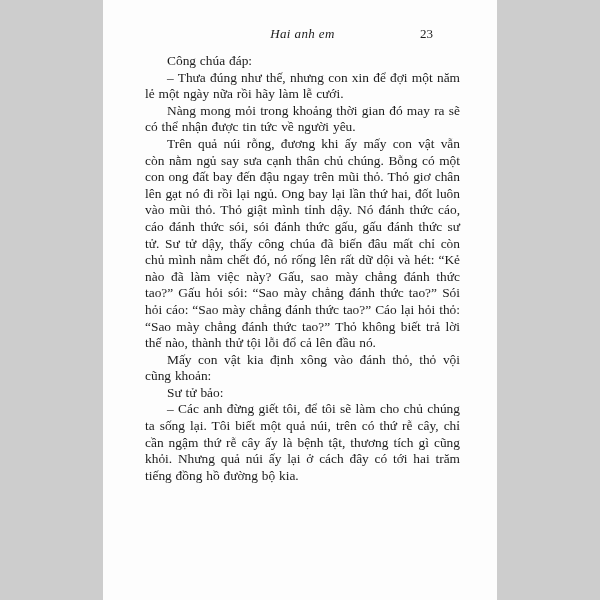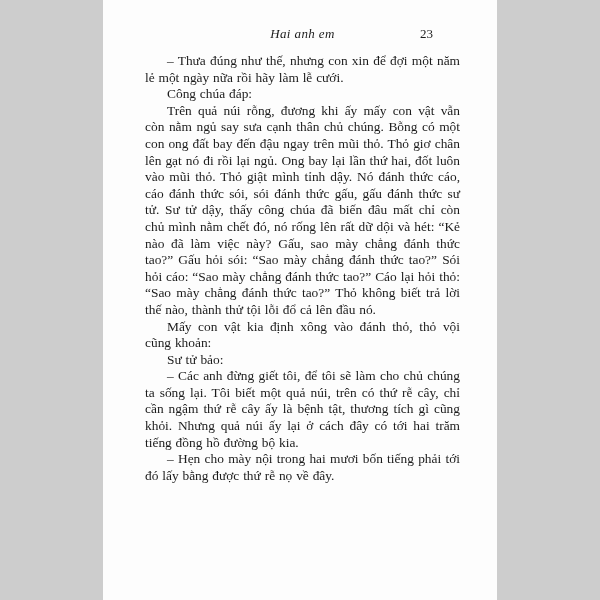--- a/index.html
+++ b/index.html
@@ -60,23 +60,23 @@
 
 <div class="stage">
   <div class="page">
 
     <div class="page-header">
       <span class="running-title">Hai anh em</span>
       <span class="page-number">23</span>
     </div>
 
     <div class="body-text">
+      <p>Công chúa đáp:</p>
       <p>– Thưa đúng như thế, nhưng con xin để đợi một năm lẻ một ngày nữa rồi hãy làm lễ cưới.</p>
-      <p>Công chúa đáp:</p>
+      <p>Nàng mong mỏi trong khoảng thời gian đó may ra sẽ có thể nhận được tin tức về người yêu.</p>
       <p>Trên quả núi rỗng, đương khi ấy mấy con vật vẫn còn nằm ngủ say sưa cạnh thân chủ chúng. Bỗng có một con ong đất bay đến đậu ngay trên mũi thỏ. Thỏ giơ chân lên gạt nó đi rồi lại ngủ. Ong bay lại lần thứ hai, đốt luôn vào mũi thỏ. Thỏ giật mình tỉnh dậy. Nó đánh thức cáo, cáo đánh thức sói, sói đánh thức gấu, gấu đánh thức sư tử. Sư tử dậy, thấy công chúa đã biến đâu mất chỉ còn chủ mình nằm chết đó, nó rống lên rất dữ dội và hét: “Kẻ nào đã làm việc này? Gấu, sao mày chẳng đánh thức tao?” Gấu hỏi sói: “Sao mày chẳng đánh thức tao?” Sói hỏi cáo: “Sao mày chẳng đánh thức tao?” Cáo lại hỏi thỏ: “Sao mày chẳng đánh thức tao?” Thỏ không biết trả lời thế nào, thành thử tội lỗi đổ cả lên đầu nó.</p>
       <p>Mấy con vật kia định xông vào đánh thỏ, thỏ vội cũng khoản:</p>
       <p>Sư tử bảo:</p>
       <p>– Các anh đừng giết tôi, để tôi sẽ làm cho chủ chúng ta sống lại. Tôi biết một quả núi, trên có thứ rễ cây, chỉ cần ngậm thứ rễ cây ấy là bệnh tật, thương tích gì cũng khỏi. Nhưng quả núi ấy lại ở cách đây có tới hai trăm tiếng đồng hồ đường bộ kia.</p>
-      <p>– Hẹn cho mày nội trong hai mươi bốn tiếng phải tới đó lấy bằng được thứ rễ nọ về đây.</p>
     </div>
 
   </div>
 </div>
 
 </body></html>

